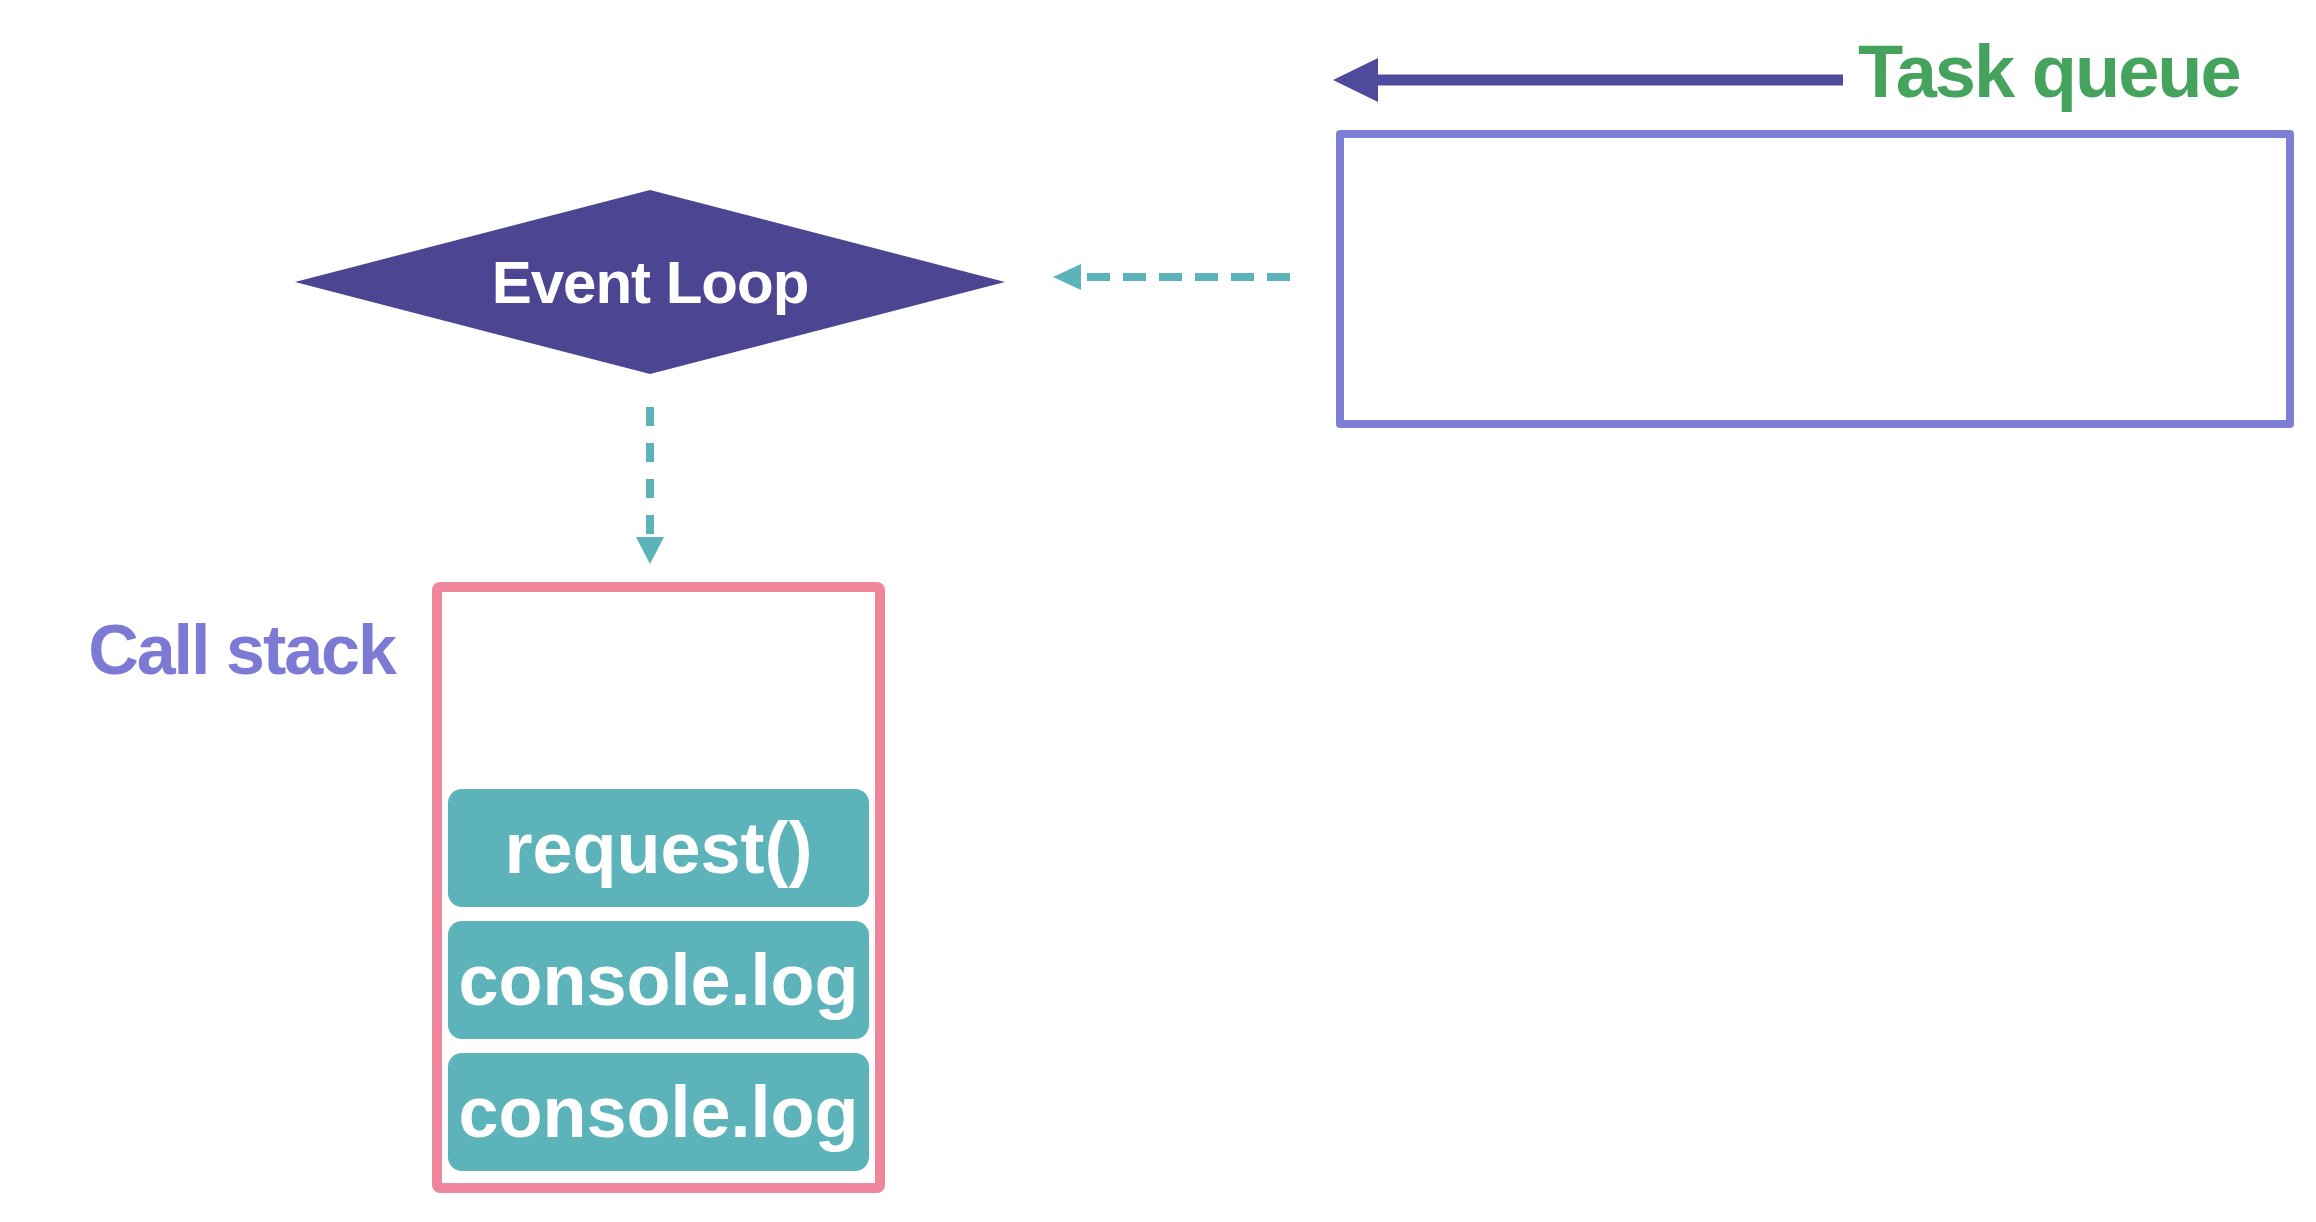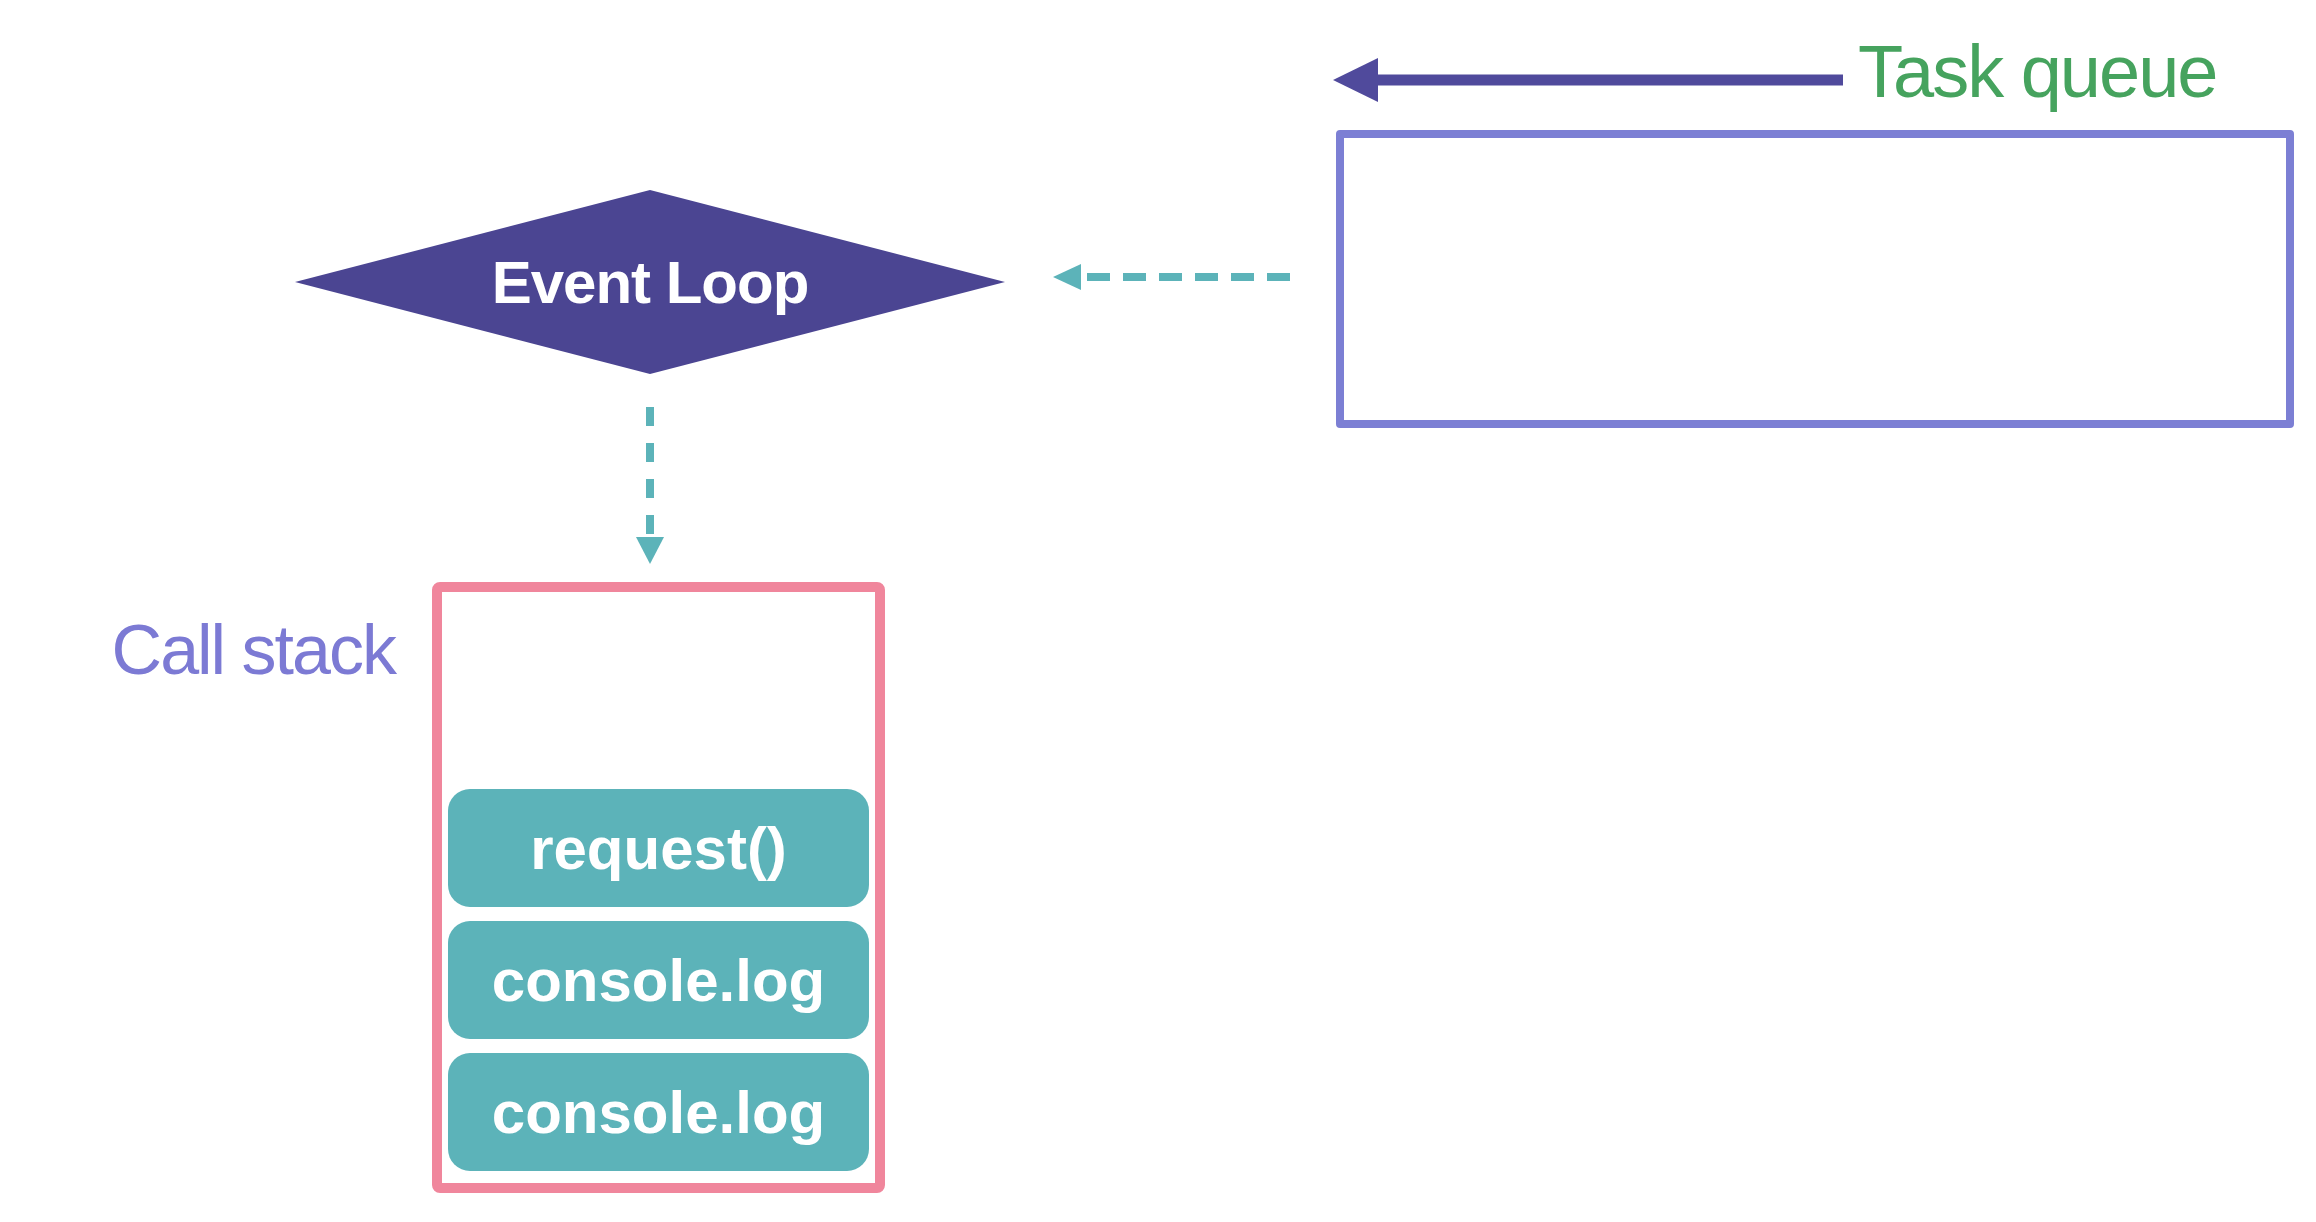--- a/index.html
+++ b/index.html
@@ -12,21 +12,21 @@
     position: relative;
     width: 2316px;
     height: 1222px;
     background: #ffffff;
     overflow: hidden;
   }
   .abs { position: absolute; }
 
   
   .big-label {
-    font-weight: 400;
+    font-weight: 700;
     letter-spacing: -2px;
     white-space: nowrap;
     display: flex;
     align-items: center;
   }
   #task-queue-label {
     left: 1858px;
     top: 21px;
     height: 100px;
     font-size: 74px;
@@ -77,24 +77,24 @@
     background: #ffffff;
     display: flex;
     flex-direction: column;
     justify-content: flex-end;
     padding: 0 6px 12px 6px;
     gap: 14px;
   }
   .stack-item {
     height: 118px;
     min-height: 118px;
-    border-radius: 22px;
+    border-radius: 14px;
     background: var(--stack-item-bg, #5cb3b9);
     color: var(--item-text, #ffffff);
-    font-size: 60px;
+    font-size: 72px;
     font-weight: 700;
     display: flex;
     align-items: center;
     justify-content: center;
     white-space: nowrap;
   }
 
   
   svg { display: block; overflow: visible; }
   .purple-shaft { stroke: var(--arrow, #504a9c); stroke-width: 11; stroke-linecap: butt; }

